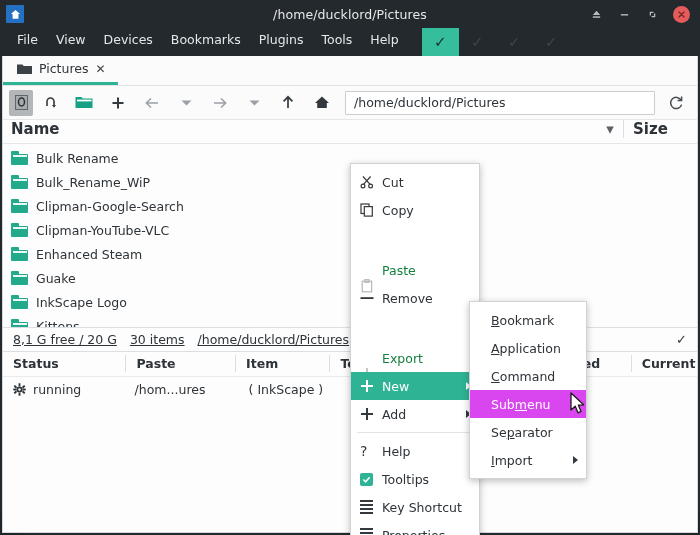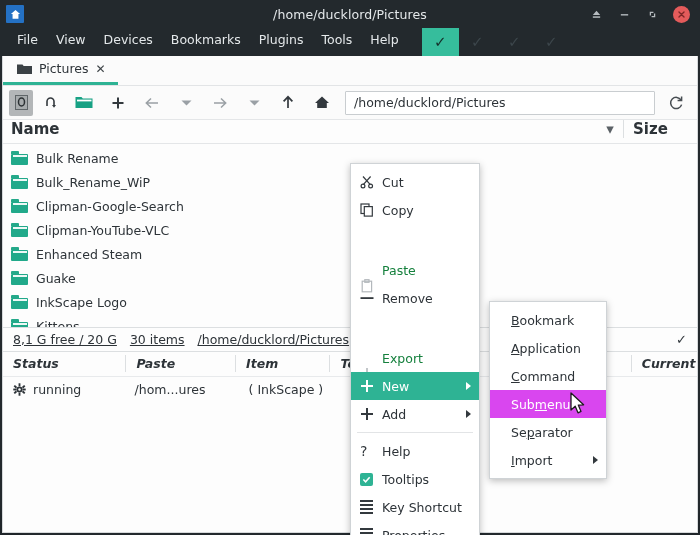--- a/index.html
+++ b/index.html
@@ -171,21 +171,21 @@
   .statusbar .sb-text { display: flex; gap: 13px; text-decoration: underline; }
   .statusbar .sb-check { margin-left: auto; color: #33393e; font-size: 13px; }
 
   
   .taskpane { flex: 1; background: #fdfdfd; display: flex; flex-direction: column; }
   .task-header, .task-row {
     height: 25px; display: flex; align-items: center;
     font-size: 12.5px; color: #2d3338;
   }
   .task-header { font-weight: bold; border-bottom: 1px solid #e8eaec; }
-  .th { padding-left: 10px; border-left: 1px solid #dcdfe1; height: 17px; display: flex; align-items: center; font-style: italic; }
+  .th { padding-left: 10px; border-left: 1px solid #dcdfe1; height: 17px; display: flex; align-items: center; }
   .th:first-child { border-left: none; }
   .td { padding-left: 10px; height: 25px; display: flex; align-items: center; gap: 7px; }
   .w-status { width: 130px; }
   .w-folder { width: 80px; }
   .w-item   { width: 100px; margin-left: 34px; }
   .w-to     { width: 250px; }
   .w-used   { width: 70px; }
   .w-current{ width: 70px; }
 
   
@@ -218,21 +218,21 @@
   .chkbox {
     width: 13px; height: 13px; background: #2eb394;
     border-radius: 2px; display: flex; align-items: center;
     justify-content: center; color: #fff; font-size: 9px; line-height: 1;
   }
   .lines-ico { display: flex; flex-direction: column; gap: 2px; }
   .lines-ico i { display: block; width: 13px; height: 2px; background: #33393e; }
 
   
   .submenu {
-    position: absolute; left: 486px; top: 245px; width: 118px;
+    position: absolute; left: 466px; top: 245px; width: 118px;
     background: #ffffff; border: 1px solid #cfd3d6;
     box-shadow: 0 2px 7px rgba(0,0,0,.26);
     padding: 4px 0; z-index: 45;
   }
   .smi {
     height: 28px; display: flex; align-items: center;
     font-size: 12.5px; color: #2d3338; padding-left: 21px;
     position: relative;
   }
   .smi.sel { background: #d946ef; color: #ffffff; }

